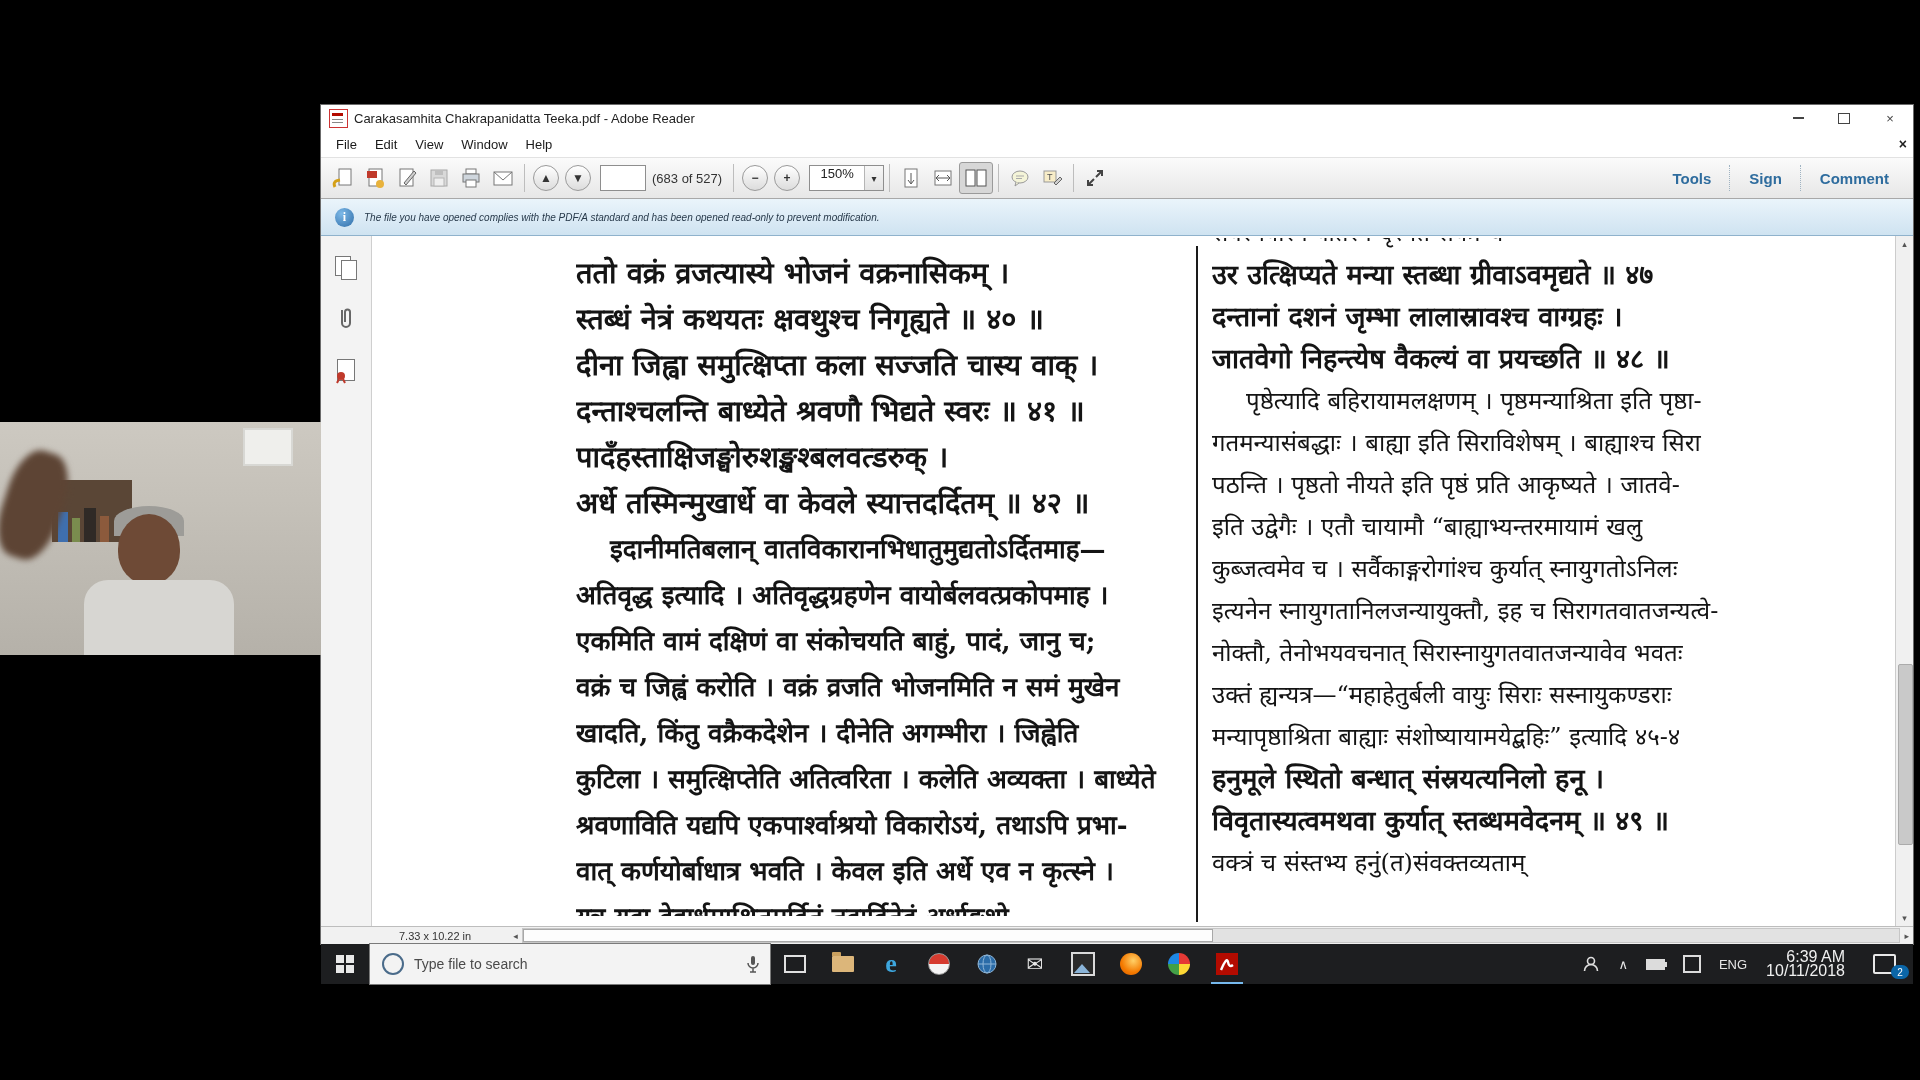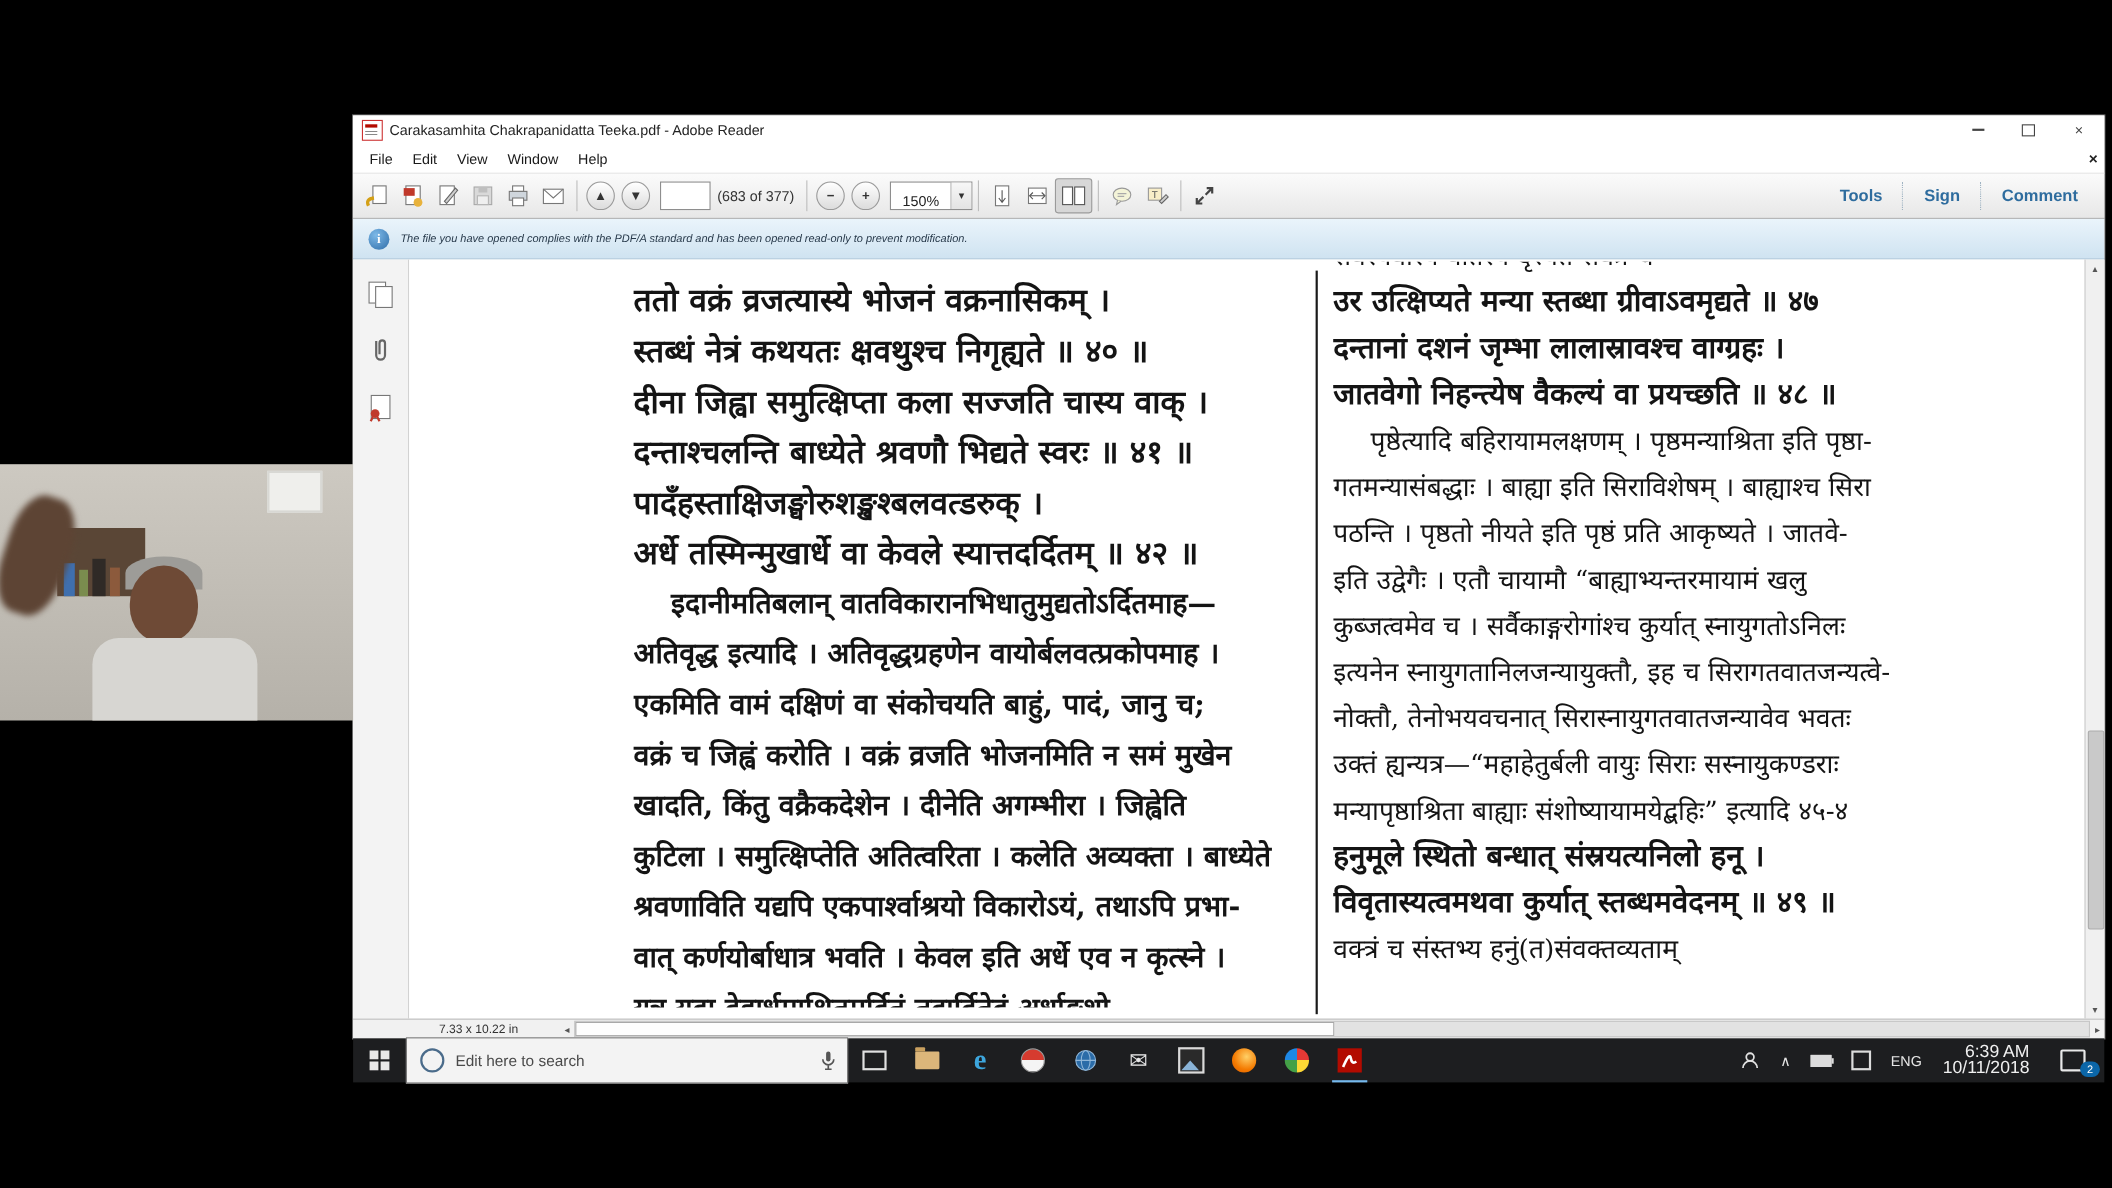--- a/index.html
+++ b/index.html
@@ -32,21 +32,21 @@
   .tgroup{display:flex;align-items:center;height:100%;}
   .tsep{width:1px;height:28px;background:#bdbdbd;margin:0 5px;}
   .tbtn{width:32px;height:30px;display:flex;align-items:center;justify-content:center;border-radius:3px;}
   .tbtn svg{display:block;}
   .roundbtn{width:24px;height:24px;border-radius:50%;background:linear-gradient(#ffffff,#dcdcdc);
             border:1px solid #9a9a9a;display:flex;align-items:center;justify-content:center;
             font-size:12px;color:#333;font-weight:bold;}
   #pageinput{width:40px;height:22px;border:1px solid #8e8e8e;background:#fff;margin:0 6px;
              font-size:12px;text-align:center;}
   #pagecount{font-size:13px;color:#333;margin-right:6px;white-space:nowrap;}
-  #zoombox{height:24px;border:1px solid #8e8e8e;background:#fff;display:flex;align-items:flex-end;margin-left:6px;}
+  #zoombox{height:24px;border:1px solid #8e8e8e;background:#fff;display:flex;align-items:flex-start;margin-left:6px;}
   #zoomval{font-size:13px;color:#222;padding:0 8px;min-width:38px;text-align:center;}
   #zoomcaret{width:18px;height:100%;border-left:1px solid #b5b5b5;background:linear-gradient(#f7f7f7,#e3e3e3);
              display:flex;align-items:center;justify-content:center;font-size:10px;color:#333;}
   .tbtn.active{background:#d7d7d7;border:1px solid #9a9a9a;}
   #rightlinks{margin-left:auto;display:flex;align-items:center;height:100%;justify-content:flex-end;}
   .paneLink{color:#2e6c9e;font-weight:bold;font-size:15px;padding:0 18px;}
   .dotsep{width:1px;height:26px;border-left:1px dotted #9fb3c2;}
 
   #notif{height:36px;background:linear-gradient(#eaf4fb,#cfe3f1);border-bottom:1px solid #8fb2cc;
          display:flex;align-items:center;flex:0 0 auto;}
@@ -207,21 +207,21 @@
     </span>
     <span class="tsep"></span>
     <span class="tgroup">
       <span class="tbtn">
           <span class="roundbtn">▲</span>
         </span>
       <span class="tbtn">
           <span class="roundbtn">▼</span>
         </span>
       <input id="pageinput" value="" style="">
-      <span id="pagecount">(683 of 377)</span>
+      <span id="pagecount">(683 of 527)</span>
     </span>
     <span class="tsep"></span>
     <span class="tgroup">
       <span class="tbtn">
           <span class="roundbtn">−</span>
         </span>
       <span class="tbtn">
           <span class="roundbtn">+</span>
         </span>
       <span id="zoombox">
@@ -367,21 +367,21 @@
   <span class="tb" id="startbtn">
     <svg width="20" height="20">
         <rect x="1" y="1" width="8" height="8" fill="#e8e8e8"></rect>
         <rect x="11" y="1" width="8" height="8" fill="#e8e8e8"></rect>
         <rect x="1" y="11" width="8" height="8" fill="#e8e8e8"></rect>
         <rect x="11" y="11" width="8" height="8" fill="#e8e8e8"></rect>
       </svg>
   </span>
   <span id="searchbox" class="tb">
     <span id="cortana"></span>
-    <span id="searchtext">Edit here to search</span>
+    <span id="searchtext">Type file to search</span>
     <svg id="micicon" width="14" height="18">
         <rect x="5" y="1" width="4" height="9" rx="2" fill="#555"></rect>
         <path d="M2 8 a5 5 0 0 0 10 0 M7 13 v4 M4 17 h6" fill="none" stroke="#555" stroke-width="1.5"></path>
       </svg>
   </span>
   <span class="tb appbtn">
       <span class="tvsq"></span>
     </span>
   <span class="tb appbtn">
       <span class="folder"></span>

